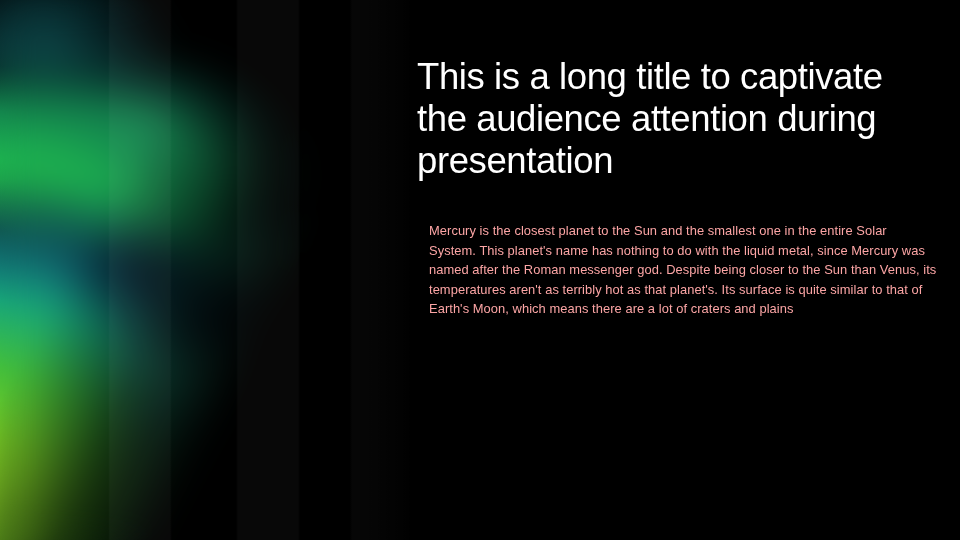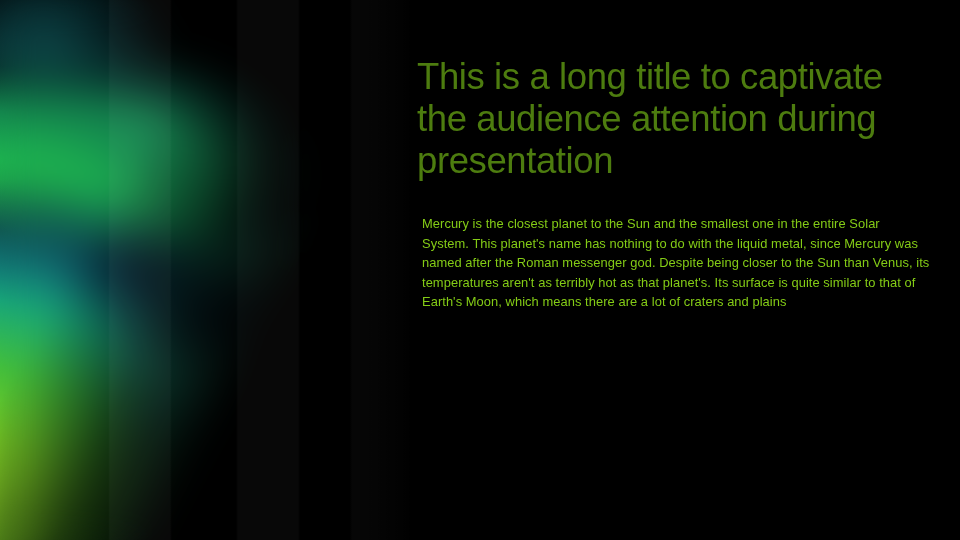--- a/index.html
+++ b/index.html
@@ -130,36 +130,36 @@
     width: 510px;
     height: 540px;
   }
 
   #slide-title {
     position: absolute;
     left: 0;
     top: 56px;
     width: 500px;
     margin: 0;
-    color: #4d7c0f;
+    color: #ffffff;
     font-family: "Liberation Sans", sans-serif;
     font-size: 36.5px;
     font-weight: 400;
     line-height: 42px;
     letter-spacing: -0.4px;
     white-space: pre-line;
   }
 
   #slide-body {
     position: absolute;
     left: 0;
     top: 209px;
     width: 508px;
-    margin: 5px;
-    color: #84cc16;
+    margin: 12px;
+    color: #fca5a5;
     font-family: "Liberation Sans", sans-serif;
     font-size: 12.9px;
     font-weight: 400;
     line-height: 19.6px;
     letter-spacing: 0.06px;
   }
 </style>
 </head>
 <body>
 

